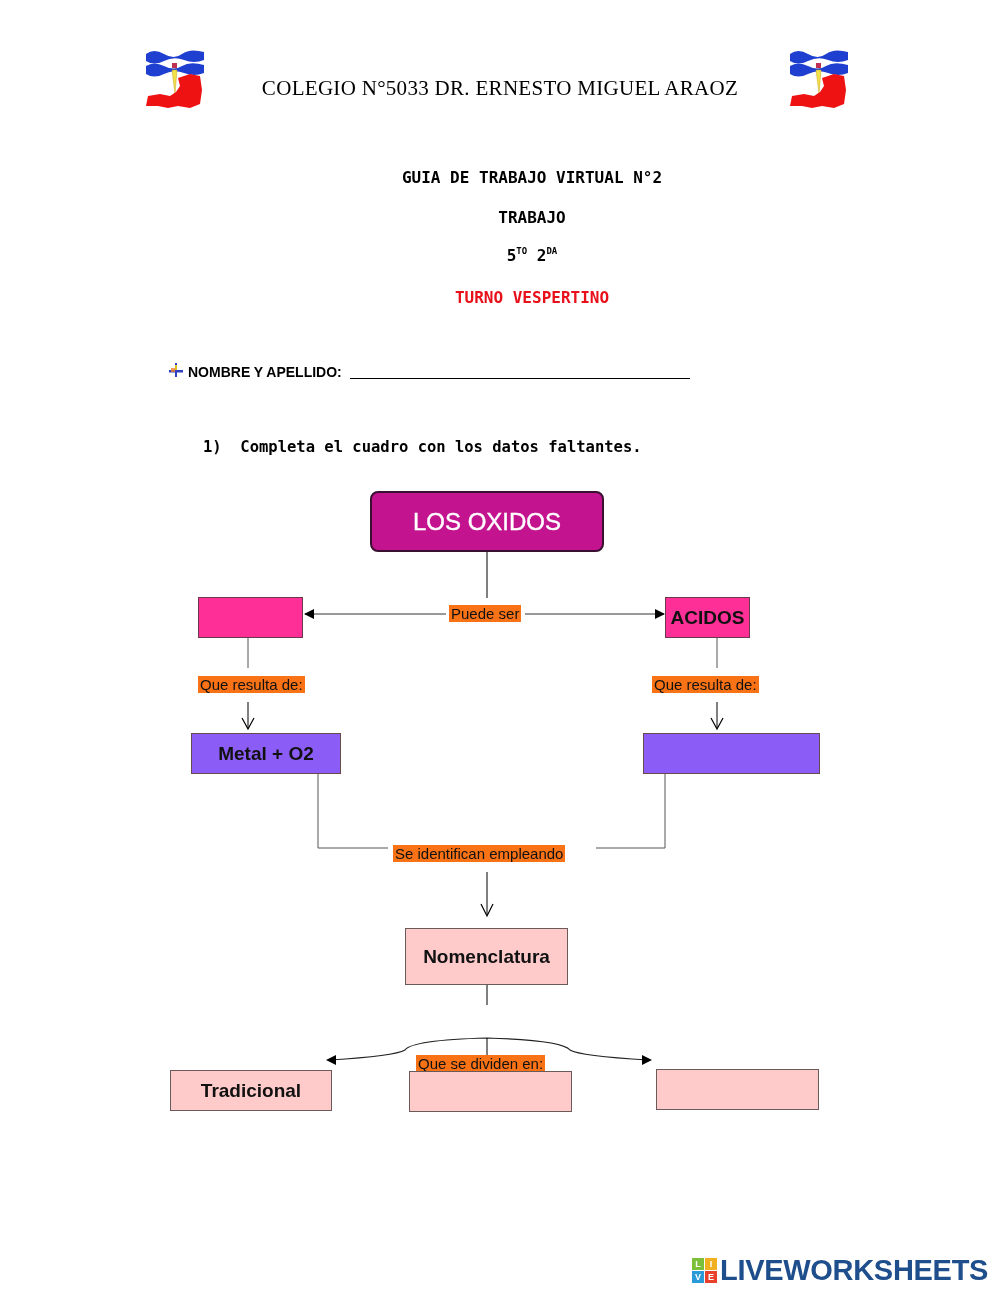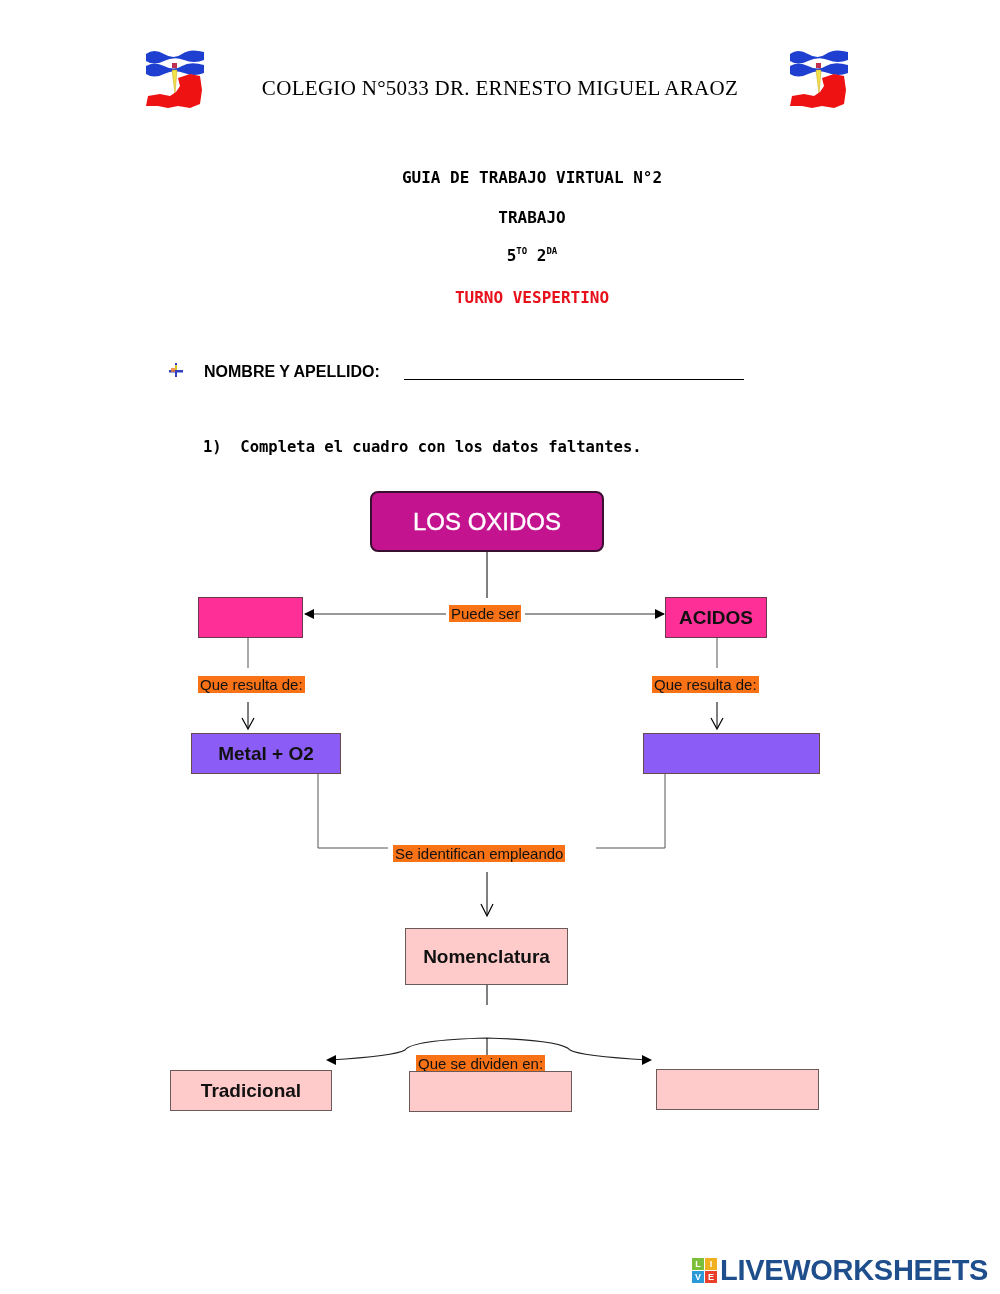--- a/index.html
+++ b/index.html
@@ -3,21 +3,21 @@
 <meta charset="utf-8">
 <style>
   html, body { margin: 0; padding: 0; background: #ffffff; }
   body { width: 1000px; height: 1294px; position: relative; overflow: hidden; font-family: "Liberation Sans", sans-serif; color: #000; }
   .abs { position: absolute; }
   .logo { width: 66px; height: 68px; }
   .school-title { left: 0; width: 1000px; top: 76px; text-align: center; font-family: "Liberation Serif", serif; font-size: 21px; letter-spacing: 0.3px; font-variant: small-caps; }
   .hdr { left: 0; width: 1000px; text-align: center; font-family: "DejaVu Sans Mono", monospace; font-weight: bold; font-size: 16px; margin-left: 32px; }
   .hdr.red { color: #e8101a; }
   sup.ul { font-size: 9px; vertical-align: 7px; }
-  .name-row { left: 168px; top: 362px; font-size: 16px; font-weight: bold; display: flex; align-items: center; gap: 20px; }
+  .name-row { left: 168px; top: 362px; font-size: 14px; font-weight: bold; display: flex; align-items: center; gap: 4px; }
   .blank-line { display: inline-block; width: 340px; border-bottom: 1.5px solid #000; height: 14px; margin-left: 4px; }
   .question { left: 168px; top: 438px; font-family: "DejaVu Sans Mono", monospace; font-weight: bold; font-size: 15.5px; margin-left: 35px; }
   .box { box-sizing: border-box; border: 1px solid #555; display: flex; align-items: center; justify-content: center; font-weight: bold; font-size: 19px; color: #111; }
   .box.main { background: #c4138f; border: 2px solid #3a1030; border-radius: 8px; color: #fff; font-size: 24px; font-weight: normal; -webkit-text-stroke: 0.4px #fff; }
   .box.pink { background: #ff2f98; border-color: #6a3a4a; }
   .box.salmon { background: #8b5cf6; border-color: #6a4a4a; margin-left: 16px; }
   .box.light { background: #ffcaca; border-color: #6a5a5a; }
   .lbl { font-size: 15px; color: #111; background: #f97316; padding: 0 2px; white-space: nowrap; }
   svg.conn { position: absolute; left: 0; top: 0; width: 1000px; height: 1294px; pointer-events: none; }
   .lw { left: 692px; top: 1254px; display: flex; align-items: center; gap: 3px; }
@@ -100,21 +100,21 @@
   <path d="M642 1055 L652 1060 L642 1065 Z" fill="#000"></path>
   <line x1="487" y1="1038" x2="487" y2="1066" stroke="#000" stroke-width="1"></line>
   <path d="M482 1060 L487 1070 L492 1060 Z" fill="#000"></path>
 </svg>
 
 <div class="abs box main" style="left:370px; top:491px; width:234px; height:61px;">LOS OXIDOS</div>
 
 <div class="abs lbl" style="left:449px; top:605px;">Puede ser</div>
 
 <div class="abs box pink" style="left:198px; top:597px; width:105px; height:41px;"></div>
-<div class="abs box pink" style="left:665px; top:597px; width:102px; height:41px;">ACIDOS</div>
+<div class="abs box pink" style="left:665px; top:597px; width:85px; height:41px;">ACIDOS</div>
 
 <div class="abs lbl" style="left:198px; top:676px;">Que resulta de:</div>
 <div class="abs lbl" style="left:652px; top:676px;">Que resulta de:</div>
 
 <div class="abs box salmon" style="left:175px; top:733px; width:150px; height:41px;">Metal + O2</div>
 <div class="abs box salmon" style="left:627px; top:733px; width:177px; height:41px;"></div>
 
 <div class="abs lbl" style="left:393px; top:845px;">Se identifican empleando</div>
 
 <div class="abs box light" style="left:405px; top:928px; width:163px; height:57px;">Nomenclatura</div>

